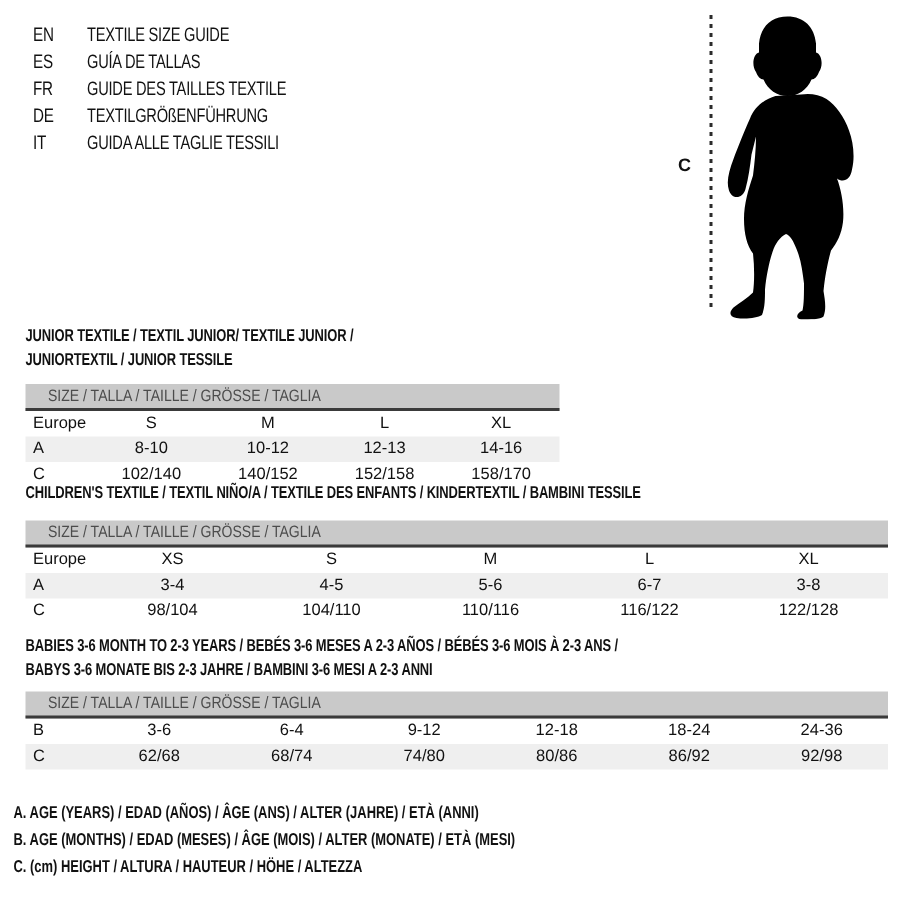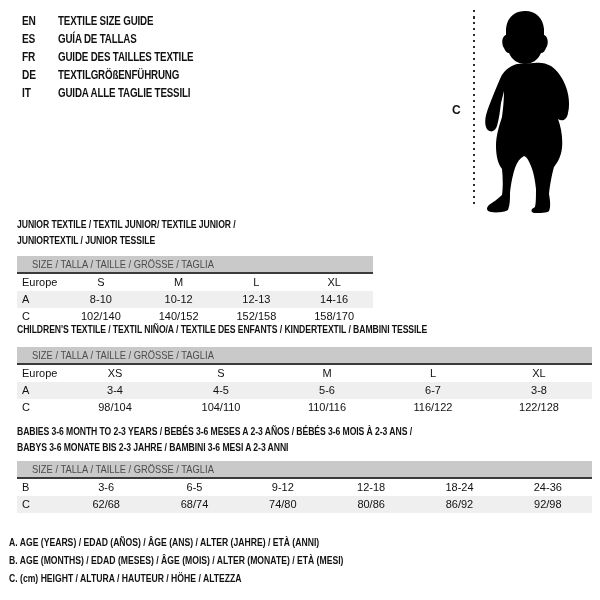--- a/index.html
+++ b/index.html
@@ -4,21 +4,21 @@
 <style>
   html,body{margin:0;padding:0;background:#fff;}
   .page{position:relative;width:600px;height:600px;background:#ffffff;overflow:hidden;
         font-family:"Liberation Sans",sans-serif;color:#111111;}
 
   
   .cond{display:inline-block;transform:scaleX(0.75);transform-origin:0 50%;white-space:pre-line;}
 
   
   .lang-list{position:absolute;left:22px;top:13px;}
-  .lang-row{display:flex;height:18px;font-weight:bold;font-size:13px;letter-spacing:-0.2px;}
+  .lang-row{display:flex;height:18px;align-items:center;font-weight:normal;font-size:13px;letter-spacing:-0.2px;}
   .lang-code{flex:0 0 36px;transform:scaleX(0.78);transform-origin:0 50%;}
 
   
   .baby{position:absolute;left:483px;top:5px;}
   .dotted-line{position:absolute;left:473px;top:10px;width:2px;height:197px;
     background:repeating-linear-gradient(to bottom,#2b2b2b 0 2.5px,transparent 2.5px 6px);}
   .figure-label{position:absolute;left:452px;top:103px;font-weight:bold;font-size:12px;}
 
   
   .table-block{position:absolute;left:17px;}
@@ -147,21 +147,21 @@
   </div>
 
   <div class="table-block" id="t2">
     <div class="table-title cond">BABIES 3-6 MONTH TO 2-3 YEARS / BEBÉS 3-6 MESES A 2-3 AÑOS / BÉBÉS 3-6 MOIS À 2-3 ANS /
 BABYS 3-6 MONATE BIS 2-3 JAHRE / BAMBINI 3-6 MESI A 2-3 ANNI</div>
     <div class="size-bar"><span class="cond">SIZE / TALLA / TAILLE / GRÖSSE / TAGLIA</span></div>
     <div>
         <div class="trow">
           <span class="tlabel">B</span>
           <span class="tcell">3-6</span>
-          <span class="tcell">6-5</span>
+          <span class="tcell">6-4</span>
           <span class="tcell">9-12</span>
           <span class="tcell">12-18</span>
           <span class="tcell">18-24</span>
           <span class="tcell">24-36</span>
         </div>
         <div class="trow shaded">
           <span class="tlabel">C</span>
           <span class="tcell">62/68</span>
           <span class="tcell">68/74</span>
           <span class="tcell">74/80</span>

